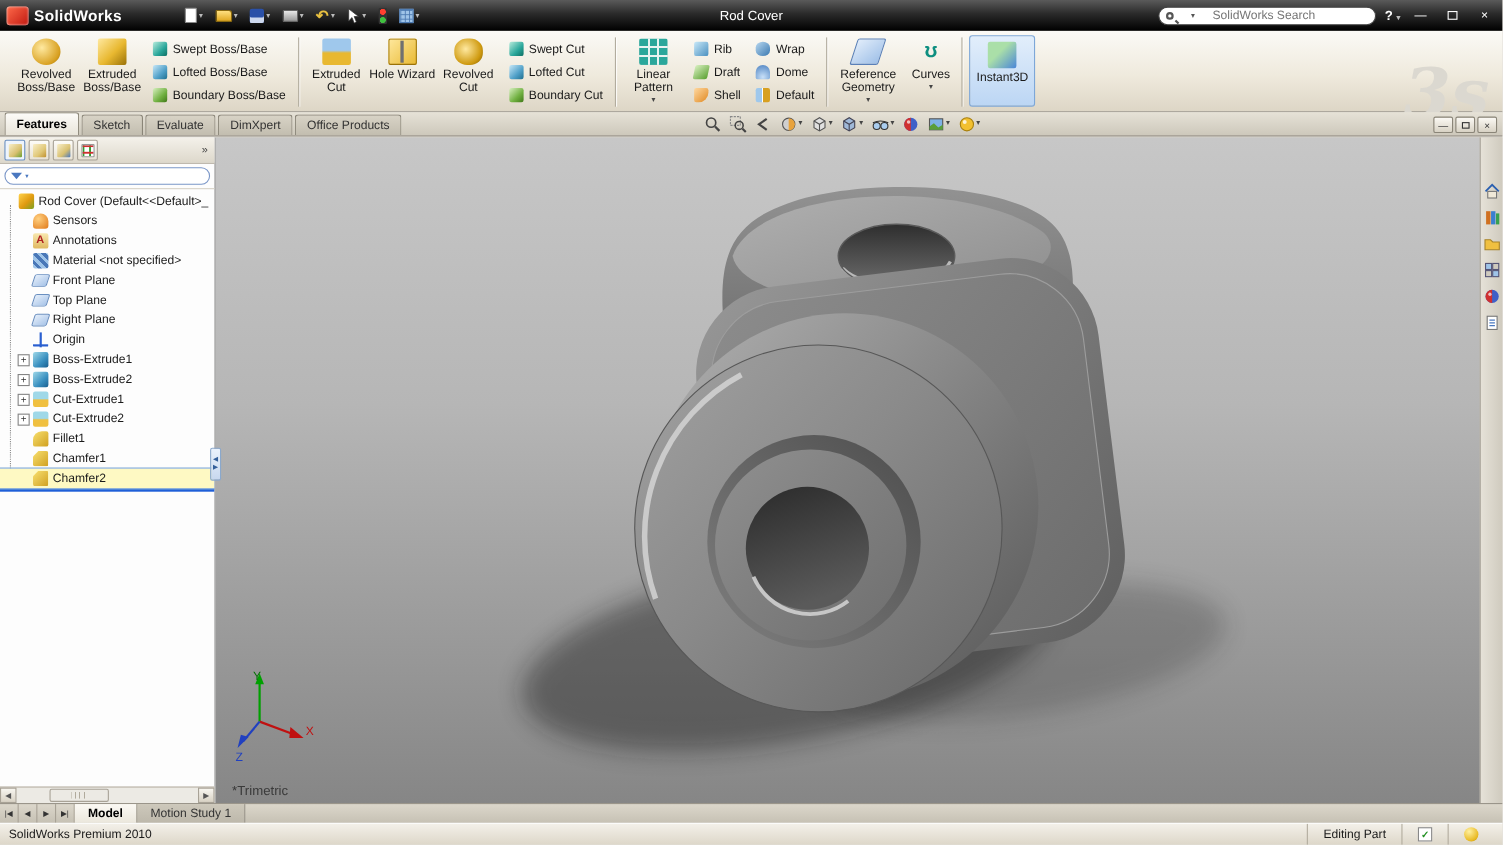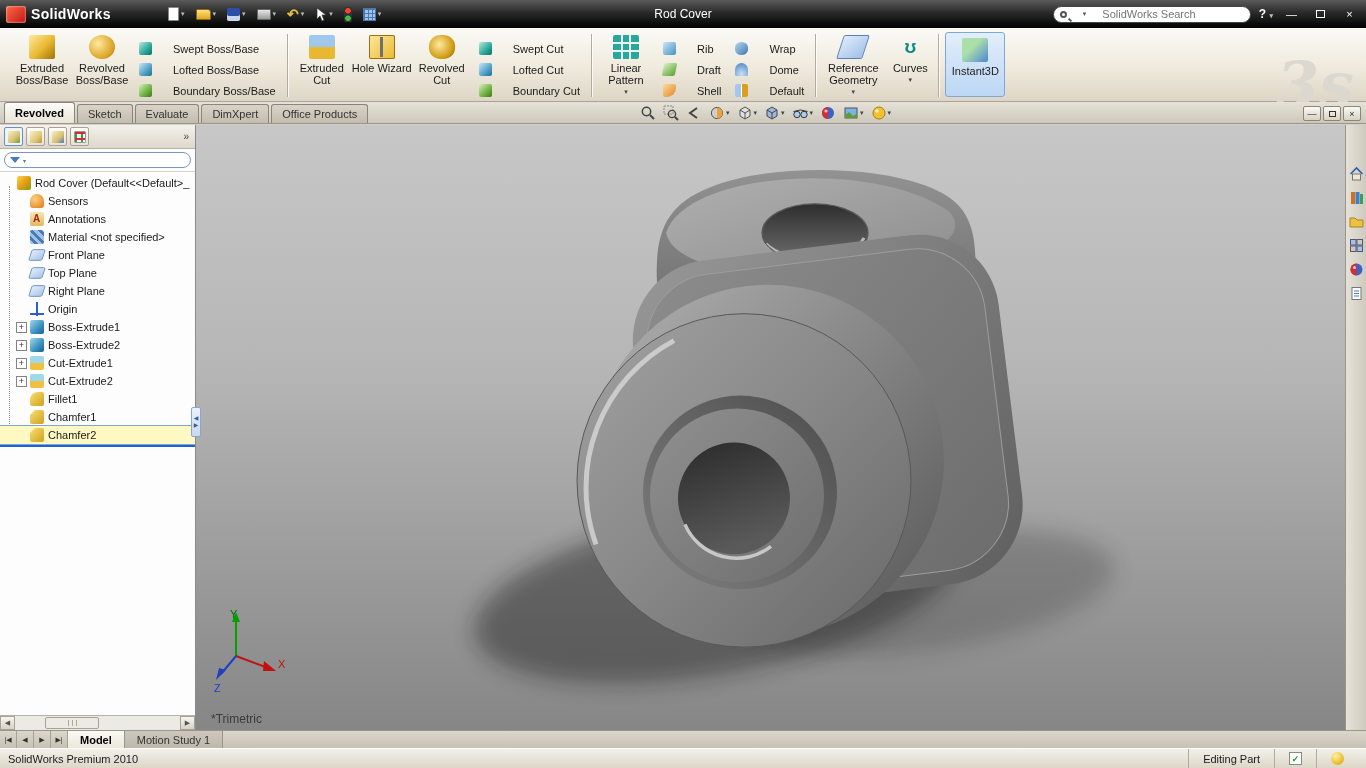--- a/index.html
+++ b/index.html
@@ -35,21 +35,21 @@
   .wbtn{width:21px;height:17px;display:flex;align-items:center;justify-content:center;color:#fff;font-size:11px;border-radius:2px}
   .wbox{width:9px;height:8px;border:1px solid #fff}
 
   
   .ribbon{position:absolute;top:28px;left:0;right:0;height:74px;
     background:linear-gradient(180deg,#fbfaf6 0%,#efeadd 55%,#ddd6c6 100%);
     border-bottom:1px solid #a9a49a;display:flex;align-items:stretch;padding:2px 0 0 12px;z-index:20}
   .watermark{position:absolute;right:12px;top:20px;font:italic bold 62px "DejaVu Serif",serif;color:#dbd8d0;z-index:0;pointer-events:none}
   .rb-big{position:relative;z-index:1;width:60px;display:flex;flex-direction:column;align-items:center;padding-top:5px;gap:3px;text-align:center;line-height:12px;border-radius:3px}
   .rb-stack{position:relative;z-index:1;display:flex;flex-direction:column;justify-content:center}
-  .rb-small{height:21px;display:flex;align-items:flex-end;gap:21px;padding:0 7px;white-space:nowrap}
+  .rb-small{height:21px;display:flex;align-items:center;gap:5px;padding:0 7px;white-space:nowrap}
   .vsep{width:1px;background:#b2ac9e;box-shadow:1px 0 0 rgba(255,255,255,.8);margin:4px 4px;z-index:1}
   .bi{width:26px;height:24px;border-radius:2px;flex:none}
   .si{width:13px;height:13px;border-radius:2px;flex:none}
   .rbcaret{font-size:7px;color:#444;line-height:6px}
   .instant3d{background:linear-gradient(#e2eefb,#bcd6f4);border:1px solid #7da7d8;margin:2px 0 4px 2px}
 
   .i-extrude{background:linear-gradient(135deg,#ffe9a0,#e8b830 55%,#9a7208)}
   .i-revolve{background:radial-gradient(circle at 35% 35%,#ffe9a0,#d8a020 70%,#8a6405);border-radius:50%}
   .i-swept{background:linear-gradient(135deg,#b8ecdc,#2aa79b 60%,#0e6e62)}
   .i-loft{background:linear-gradient(135deg,#c8e8f8,#50a0c8 60%,#207090)}
@@ -214,26 +214,26 @@
           <span class="wbox"></span>
         </span>
       <span class="wbtn">×</span>
     </div>
   </div>
 
   <div class="ribbon">
     <div class="watermark">3s</div>
 
     <div class="rb-big">
+        <span class="bi i-revolve"></span>
+        <span>Revolved Boss/Base</span>
+      </div>
+    <div class="rb-big">
         <span class="bi i-extrude"></span>
         <span>Extruded Boss/Base</span>
-      </div>
-    <div class="rb-big">
-        <span class="bi i-revolve"></span>
-        <span>Revolved Boss/Base</span>
       </div>
     <div class="rb-stack">
       <div class="rb-small">
           <span class="si i-swept"></span>
           <span>Swept Boss/Base</span>
         </div>
       <div class="rb-small">
           <span class="si i-loft"></span>
           <span>Lofted Boss/Base</span>
         </div>
@@ -318,21 +318,21 @@
         <span class="rbcaret">▾</span>
       </div>
     <div class="vsep"></div>
     <div class="rb-big instant3d">
         <span class="bi i-instant3d"></span>
         <span>Instant3D</span>
       </div>
   </div>
 
   <div class="tabrow">
-    <div class="tab active">Revolved</div>
+    <div class="tab active">Features</div>
     <div class="tab">Sketch</div>
     <div class="tab">Evaluate</div>
     <div class="tab">DimXpert</div>
     <div class="tab">Office Products</div>
 
     <div class="headsup">
       <span class="hbtn">
           <svg width="16" height="16">
             <circle cx="6.5" cy="6.5" r="4.2" fill="none" stroke="#444" stroke-width="1.5"></circle>
             <line x1="10" y1="10" x2="14" y2="14" stroke="#444" stroke-width="2"></line>

